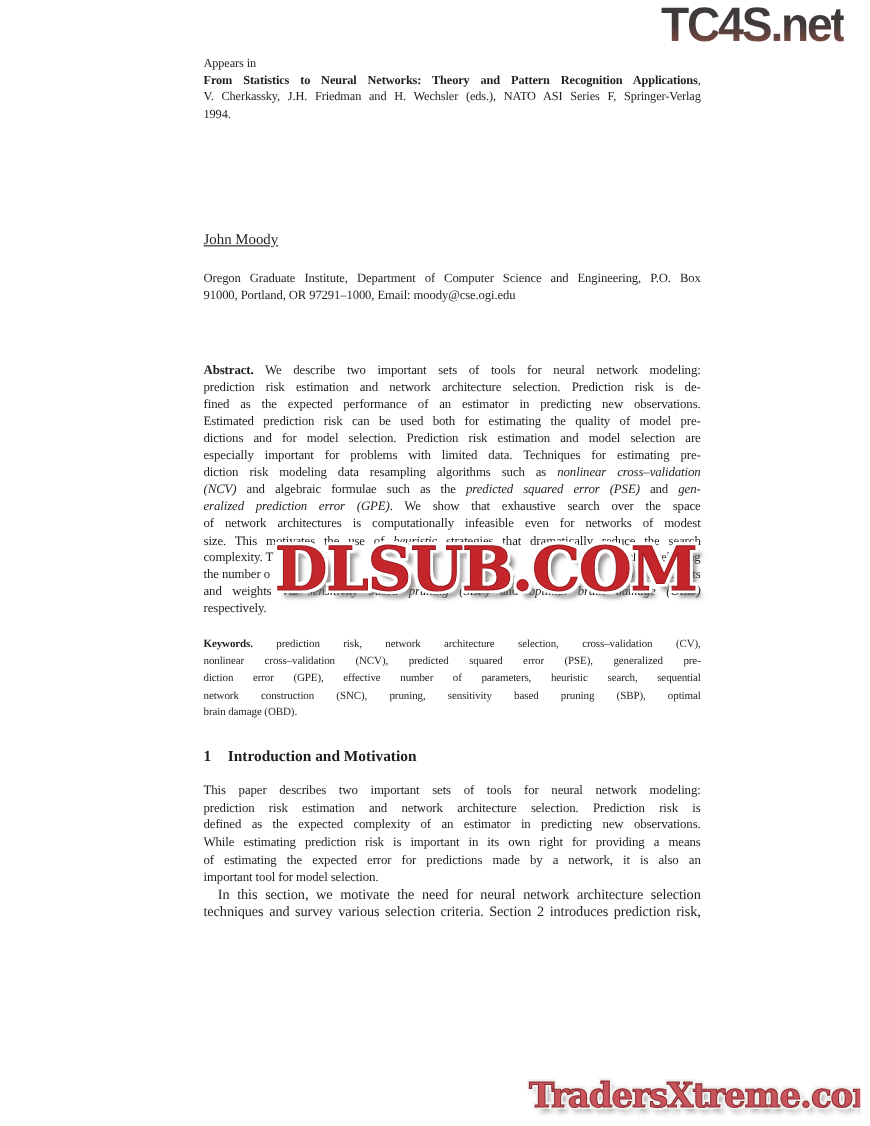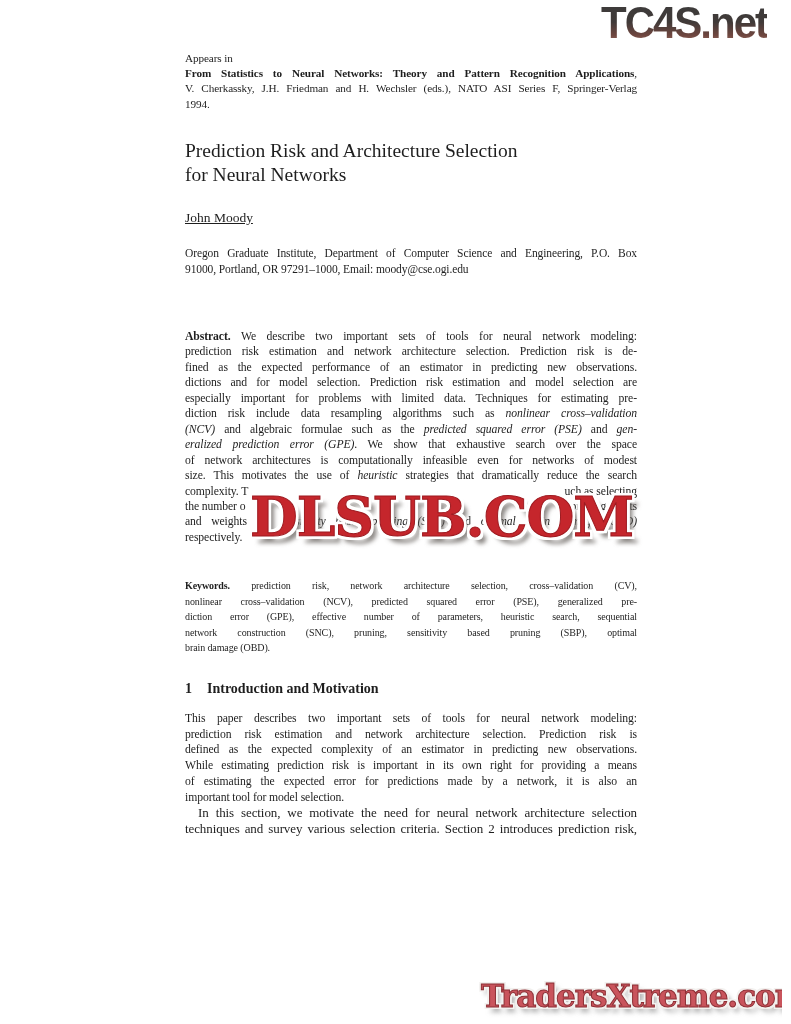--- a/index.html
+++ b/index.html
@@ -68,39 +68,36 @@
 
   <div id="wm-top">TC4S.net</div>
 
   <div id="header-block" class="col">
       <div class="tline tl-left"><span class="">Appears in</span></div>
       <div class="tline"><span class="run-b ">From Statistics to Neural Networks: Theory and Pattern Recognition Applications</span><span class="">,</span></div>
       <div class="tline"><span class="">V. Cherkassky, J.H. Friedman and H. Wechsler (eds.), NATO ASI Series F, Springer-Verlag</span></div>
       <div class="tline tl-left"><span class="">1994.</span></div>
     </div>
 
-  <h1 id="paper-title" class="col">
-      <div class="tline tl-left"><span class="">Prediction Risk and Architecture Selection</span></div>
-      <div class="tline tl-left"><span class="">for Neural Networks</span></div>
-    </h1>
 
   <div id="author-name" class="col">John Moody</div>
 
   <div id="affiliation-block" class="col">
       <div class="tline"><span class="">Oregon Graduate Institute, Department of Computer Science and Engineering, P.O. Box</span></div>
       <div class="tline tl-left"><span class="">91000, Portland, OR 97291–1000, Email: moody@cse.ogi.edu</span></div>
     </div>
 
   <div id="abstract-block" class="col">
       <div class="tline"><span class="run-b ">Abstract.</span><span class=""> We describe two important sets of tools for neural network modeling:</span></div>
       <div class="tline"><span class="">prediction risk estimation and network architecture selection. Prediction risk is de-</span></div>
       <div class="tline"><span class="">fined as the expected performance of an estimator in predicting new observations.</span></div>
+      <div class="tline"><span class="">Estimated prediction risk can be used both for estimating the quality of model pre-</span></div>
       <div class="tline"><span class="">dictions and for model selection. Prediction risk estimation and model selection are</span></div>
       <div class="tline"><span class="">especially important for problems with limited data. Techniques for estimating pre-</span></div>
-      <div class="tline"><span class="">diction risk include data resampling algorithms such as </span><span class="run-i">nonlinear cross–validation</span></div>
+      <div class="tline"><span class="">diction risk modeling data resampling algorithms such as </span><span class="run-i">nonlinear cross–validation</span></div>
       <div class="tline"><span class="run-i">(NCV)</span><span class=""> and algebraic formulae such as the </span><span class="run-i">predicted squared error (PSE)</span><span class=""> and </span><span class="run-i">gen-</span></div>
       <div class="tline"><span class="run-i">eralized prediction error (GPE)</span><span class="">. We show that exhaustive search over the space</span></div>
       <div class="tline"><span class="">of network architectures is computationally infeasible even for networks of modest</span></div>
       <div class="tline"><span class="">size. This motivates the use of </span><span class="run-i">heuristic</span><span class=""> strategies that dramatically reduce the search</span></div>
       <div class="tline tl-flex">
         <span class="">complexity. T</span>
         <span class="gapspan"></span>
         <span class="">uch as selecting</span>
       </div>
       <div class="tline tl-flex">

